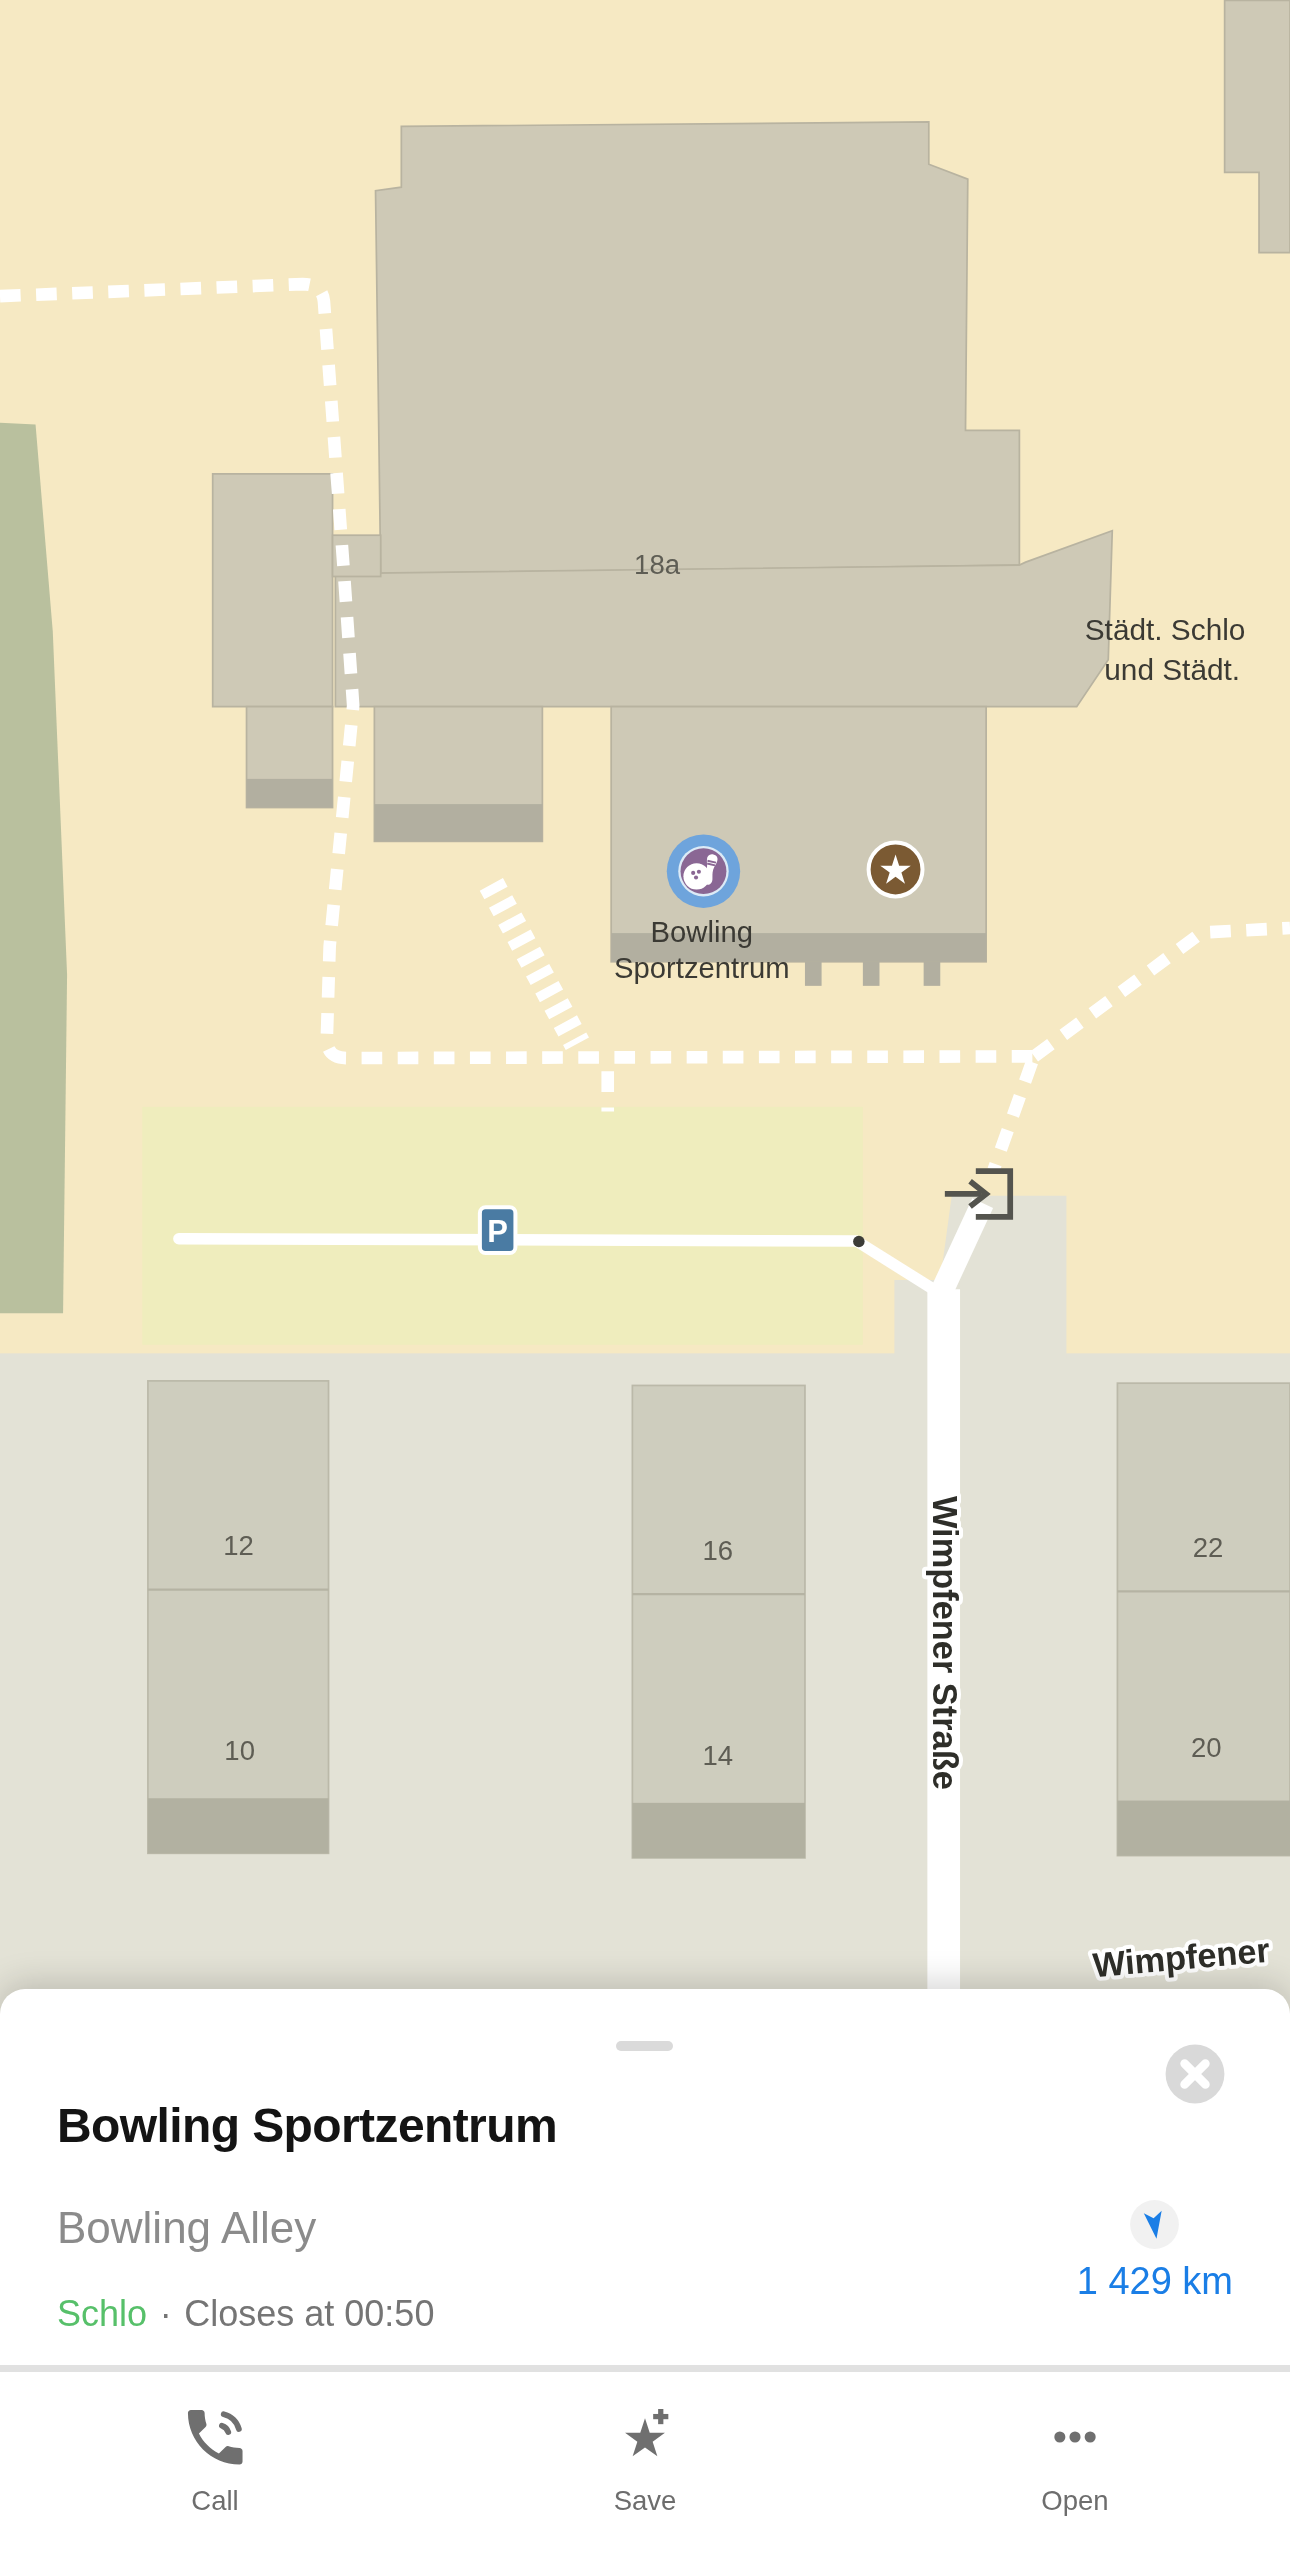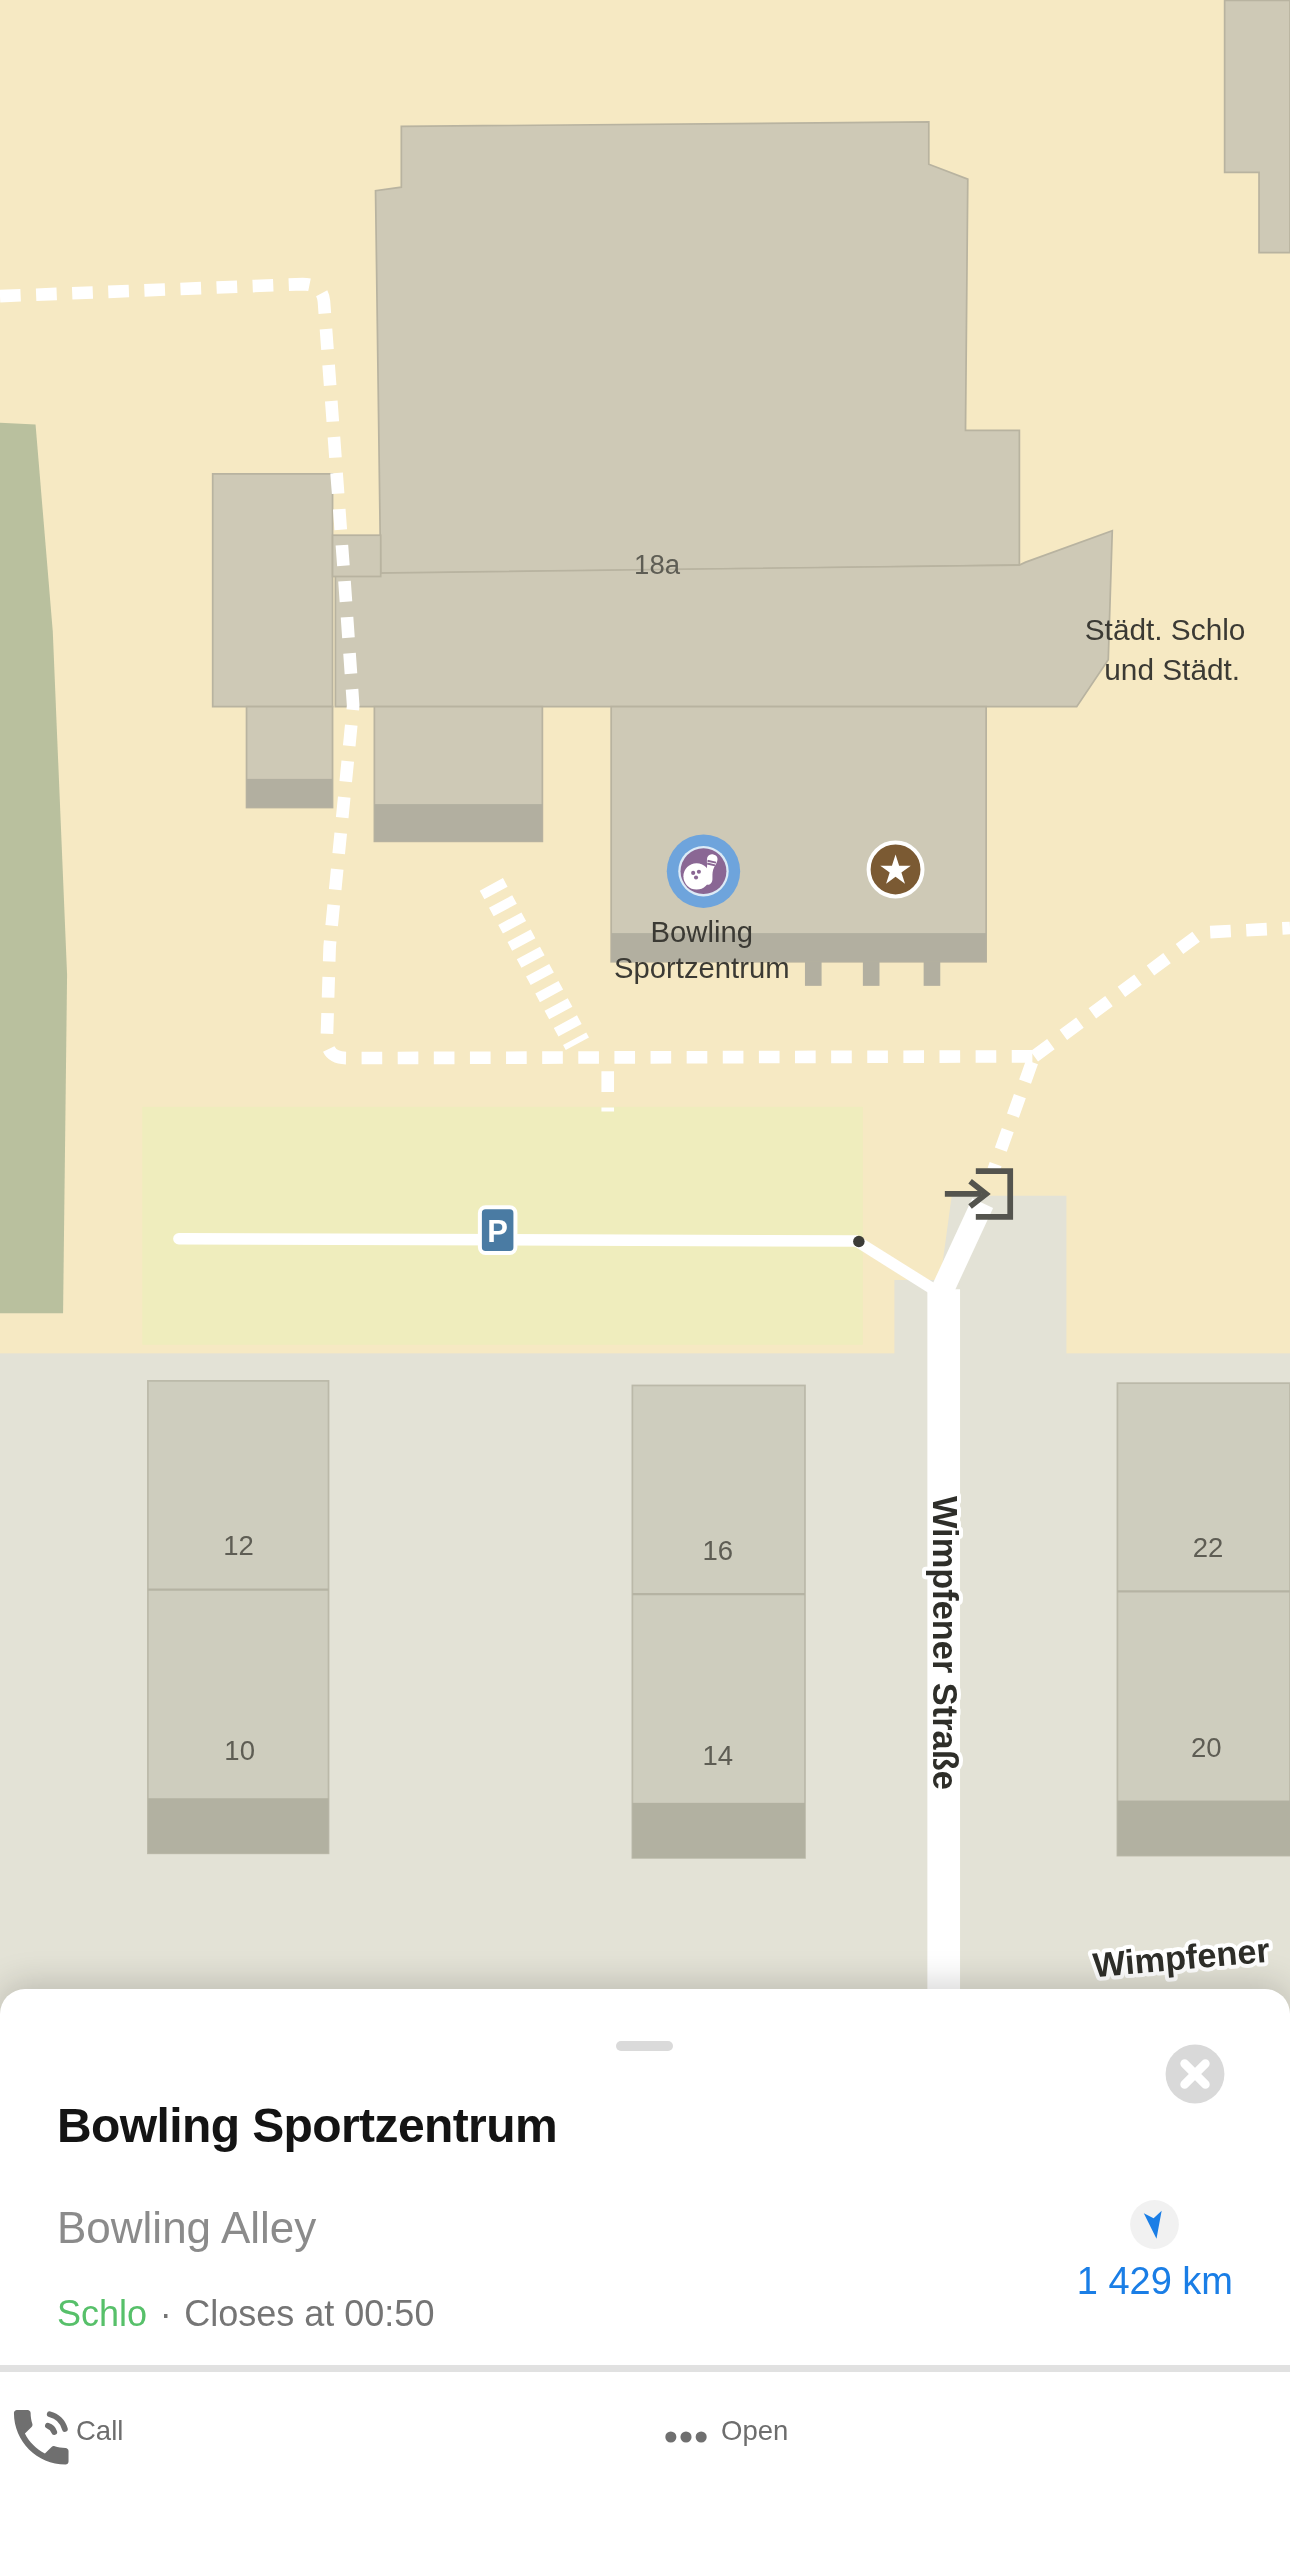--- a/index.html
+++ b/index.html
@@ -20,21 +20,21 @@
   .close-btn{position:absolute;left:1165px;top:55px;width:60px;height:60px;border:none;padding:0;background:transparent;cursor:pointer;}
   .title{position:absolute;left:57px;top:109px;font-size:48px;font-weight:700;color:#141414;letter-spacing:-0.6px;white-space:nowrap;}
   .category{position:absolute;left:57px;top:214px;font-size:44px;color:#8b8b8b;}
   .distance{position:absolute;right:57px;top:209px;display:flex;align-items:center;gap:9.2px;flex-direction:column;}
   .distance-text{font-size:38px;font-weight:500;color:#1a7ee6;white-space:nowrap;}
   .hours{position:absolute;left:57px;top:2293px;font-size:36px;color:#757575;white-space:nowrap;}
   .hours .open{color:#57c06a;}
   .hours .dot{margin:0 12.6px;color:#757575;}
   .divider{position:absolute;left:0;top:2365px;width:1290px;height:6.9px;background:#e1e1e1;}
   .actions{position:absolute;left:0;top:2372px;width:1290px;height:204px;display:flex;}
-  .action{flex:1;display:flex;flex-direction:row;padding-top:30px;
+  .action{flex:1;display:flex;flex-direction:column;align-items:center;padding-top:30px;
           background:transparent;border:none;cursor:pointer;}
   .action-label{margin-top:12.6px;font-size:27.5px;color:#6d6d6d;}
 </style>
 </head>
 <body>
 
 <svg class="map" viewBox="0 0 2250 4492">
 
   <rect x="0" y="0" width="2250" height="4492" fill="#f6e9c3"></rect>
   <rect x="0" y="2360" width="2250" height="2132" fill="#e3e2d6"></rect>
@@ -180,20 +180,30 @@
     <svg viewBox="-60 -60 120 120" width="70" height="70">
       <g transform="translate(-62,-62) scale(5.2)">
         <path fill="#6f6f6f" d="M6.62 10.79c1.44 2.83 3.76 5.14 6.59 6.59l2.2-2.2c.27-.27.67-.36 1.02-.24 1.12.37 2.33.57 3.57.57.55 0 1 .45 1 1V20c0 .55-.45 1-1 1-9.39 0-17-7.61-17-17 0-.55.45-1 1-1h3.5c.55 0 1 .45 1 1 0 1.25.2 2.45.57 3.57.11.35.03.74-.25 1.02l-2.2 2.2z"></path>
         <path fill="none" stroke="#6f6f6f" stroke-width="1.9" stroke-linecap="round" d="M14.8,4.4 A6.8,6.8 0 0 1 19.8,9.3"></path>
         <path fill="none" stroke="#6f6f6f" stroke-width="1.9" stroke-linecap="round" d="M14.2,8.2 A3.2,3.2 0 0 1 16.3,10.3"></path>
       </g>
     </svg>
     <span class="action-label">Call</span>
   </button>
 
+  <button class="action">
+    <svg viewBox="-60 -60 120 120" width="70" height="70">
+      <polygon fill="#6f6f6f" points="0,-32 8.1,-7.1 34.2,-7.1 13.1,8.3 21.2,33.1 0,17.8 -21.2,33.1 -13.1,8.3 -34.2,-7.1 -8.1,-7.1"></polygon>
+      <g stroke="#6f6f6f" stroke-width="9">
+        <line x1="27" y1="-48" x2="27" y2="-22"></line>
+        <line x1="14" y1="-35" x2="40" y2="-35"></line>
+      </g>
+    </svg>
+    <span class="action-label">Save</span>
+  </button>
 
 
   <button class="action">
     <svg viewBox="-60 -60 120 120" width="70" height="70">
       <circle cx="-26" cy="0" r="9.5" fill="#6f6f6f"></circle>
       <circle cx="0" cy="0" r="9.5" fill="#6f6f6f"></circle>
       <circle cx="26" cy="0" r="9.5" fill="#6f6f6f"></circle>
     </svg>
     <span class="action-label">Open</span>
   </button>

